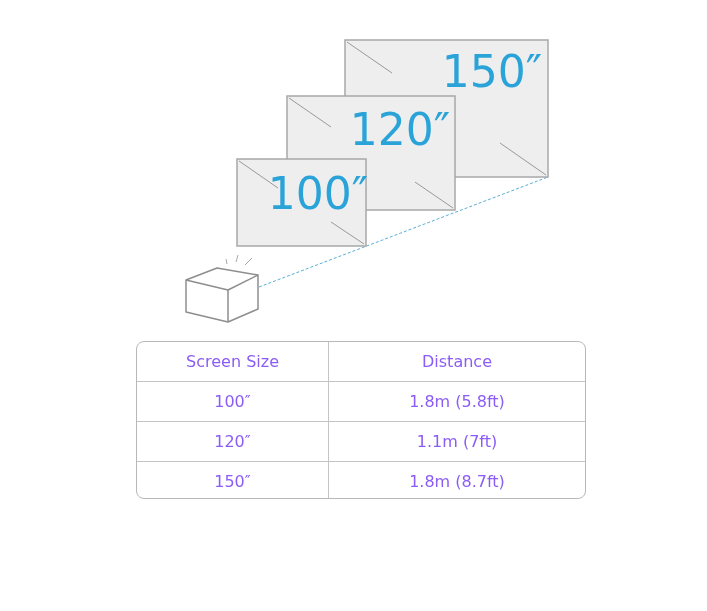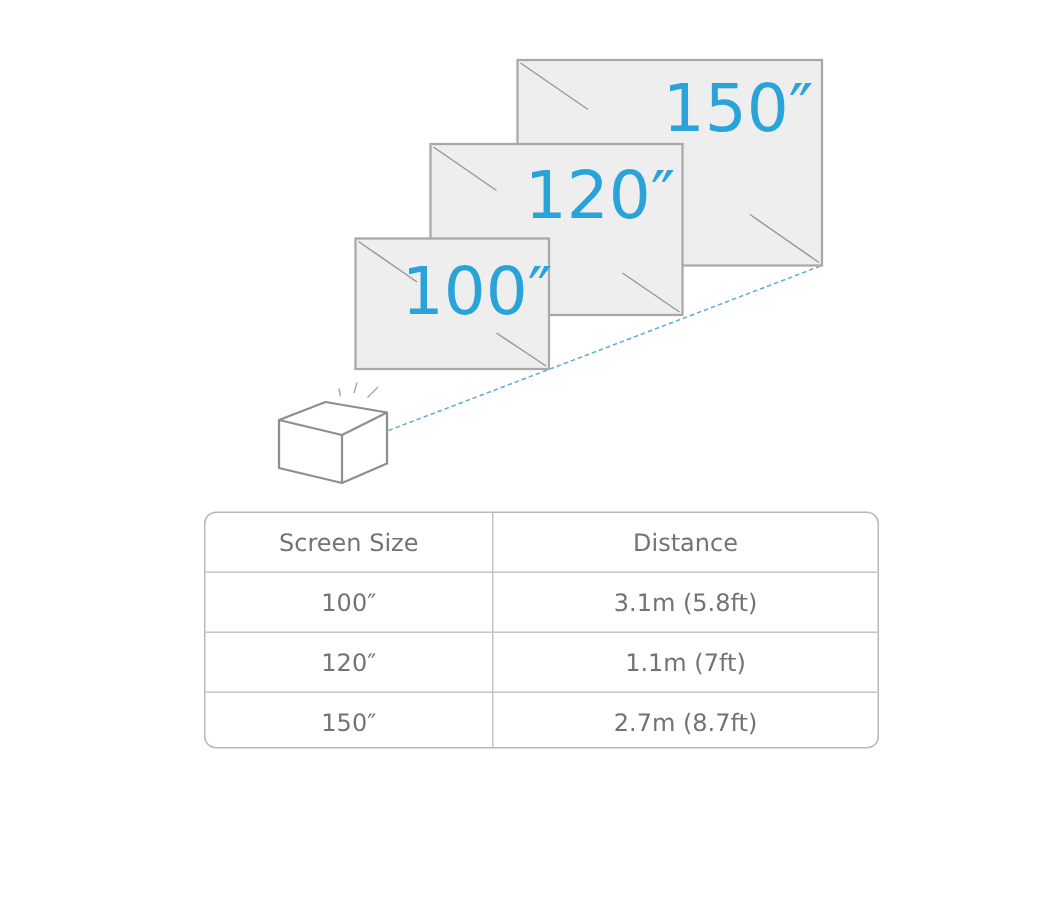--- a/index.html
+++ b/index.html
@@ -1,20 +1,20 @@
 <!DOCTYPE html>
 <html><head>
 <meta charset="utf-8">
 <style>
   html,body{margin:0;padding:0;background:#fff;}
   body{width:707px;height:611px;position:relative;overflow:hidden;font-family:"DejaVu Sans",sans-serif;}
   svg.diagram{position:absolute;left:0;top:0;}
   .table-wrap{position:absolute;left:136px;top:341px;width:450px;height:158px;border:1.5px solid #b8b8b8;border-radius:8px;box-sizing:border-box;overflow:hidden;}
   table{width:100%;height:100%;border-collapse:collapse;}
-  td,th{font-weight:normal;font-size:16px;color:#737373;text-align:center;border-bottom:1px solid #c4c4c4;padding:0;height:39px;}
+  td,th{font-weight:normal;font-size:16px;color:#8b5cf6;text-align:center;border-bottom:1px solid #c4c4c4;padding:0;height:39px;}
   tr:last-child td{border-bottom:none;}
   td.c0,th.c0{width:191px;border-right:1px solid #c4c4c4;}
   th{font-size:16px;}
 </style>
 </head>
 <body>
 
 <svg class="diagram" width="707" height="340">
 
   <line x1="259" y1="287" x2="548" y2="177" stroke="#5aaed6" stroke-width="1" stroke-dasharray="3,2"></line>
@@ -54,25 +54,25 @@
 
 <div class="table-wrap">
   <table>
     <tbody>
         <tr>
       <th class="c0">Screen Size</th>
       <th>Distance</th>
     </tr>
     <tr>
       <td class="c0">100″</td>
-      <td>3.1m (5.8ft)</td>
+      <td>1.8m (5.8ft)</td>
     </tr>
     <tr>
       <td class="c0">120″</td>
       <td>1.1m (7ft)</td>
     </tr>
     <tr>
       <td class="c0">150″</td>
-      <td>2.7m (8.7ft)</td>
+      <td>1.8m (8.7ft)</td>
     </tr>
   </tbody>
     </table>
 </div>
 
 </body></html>

